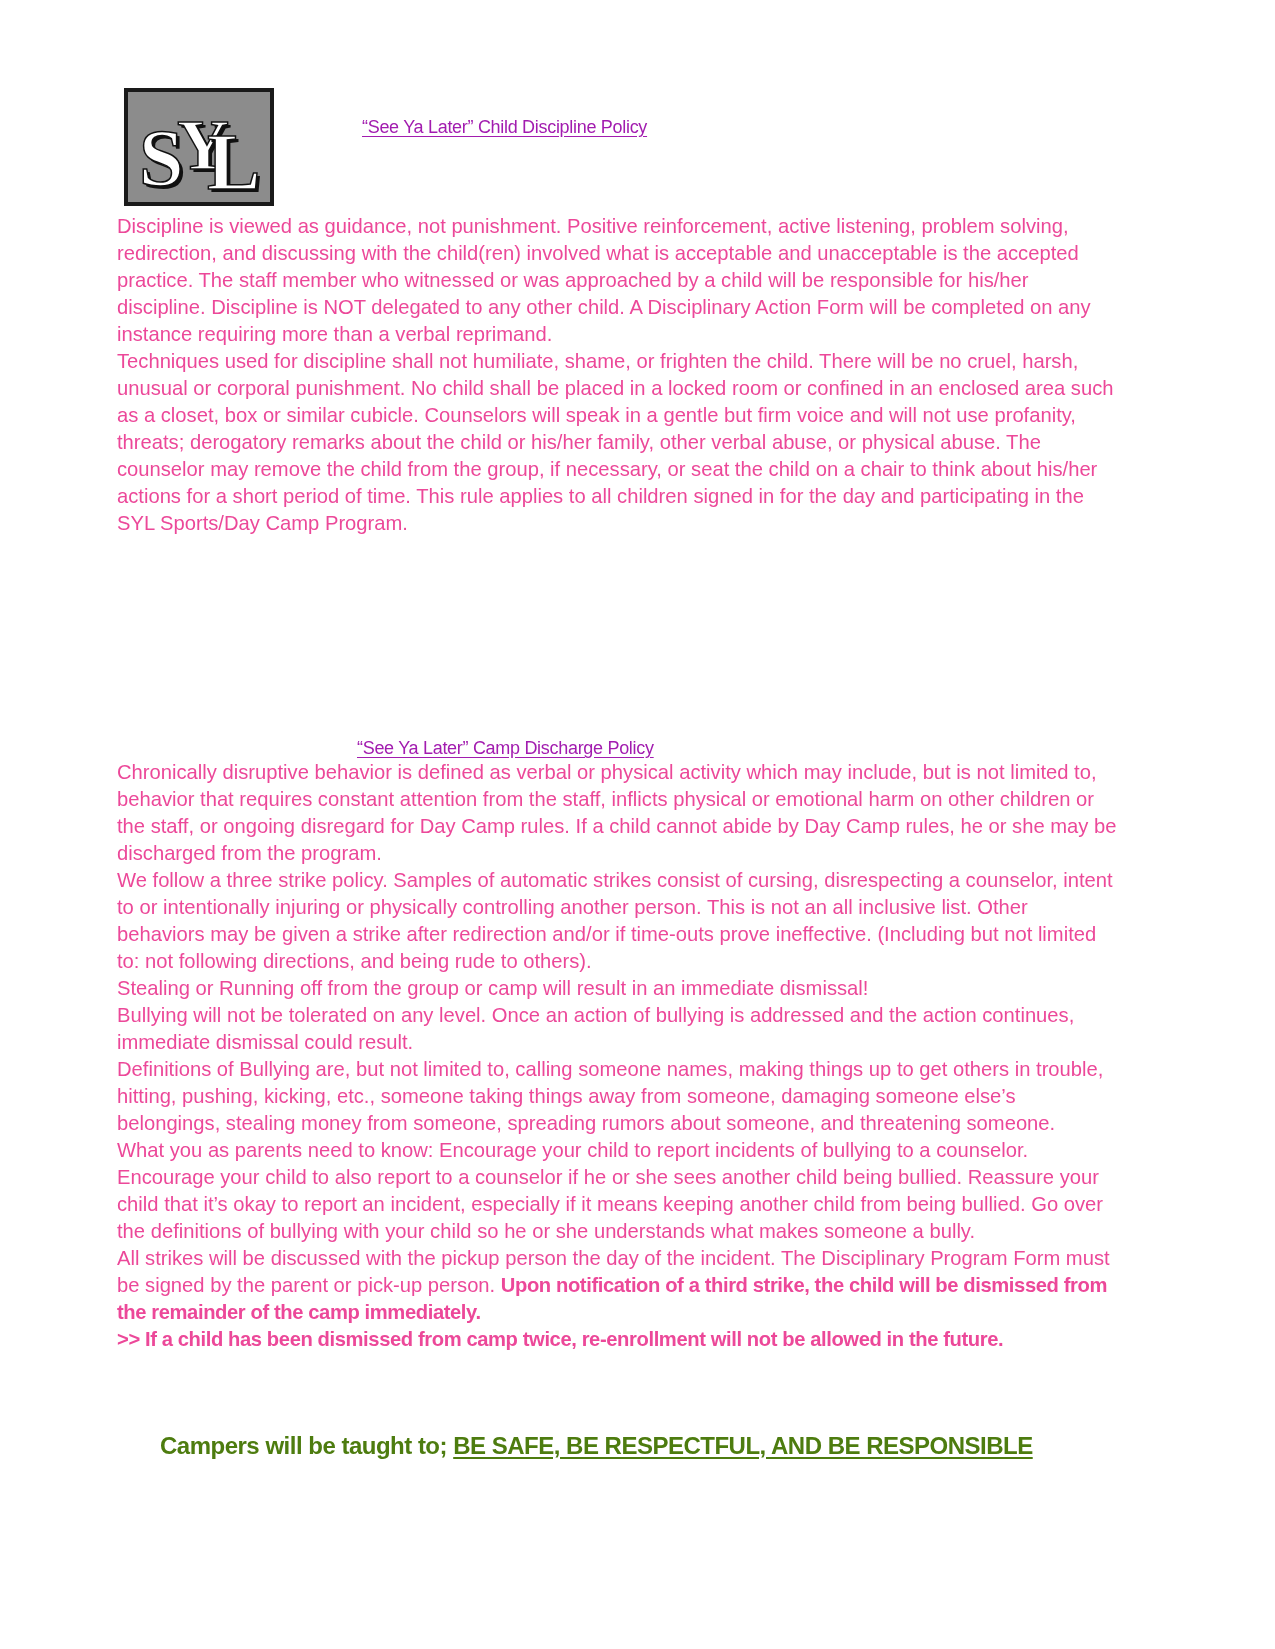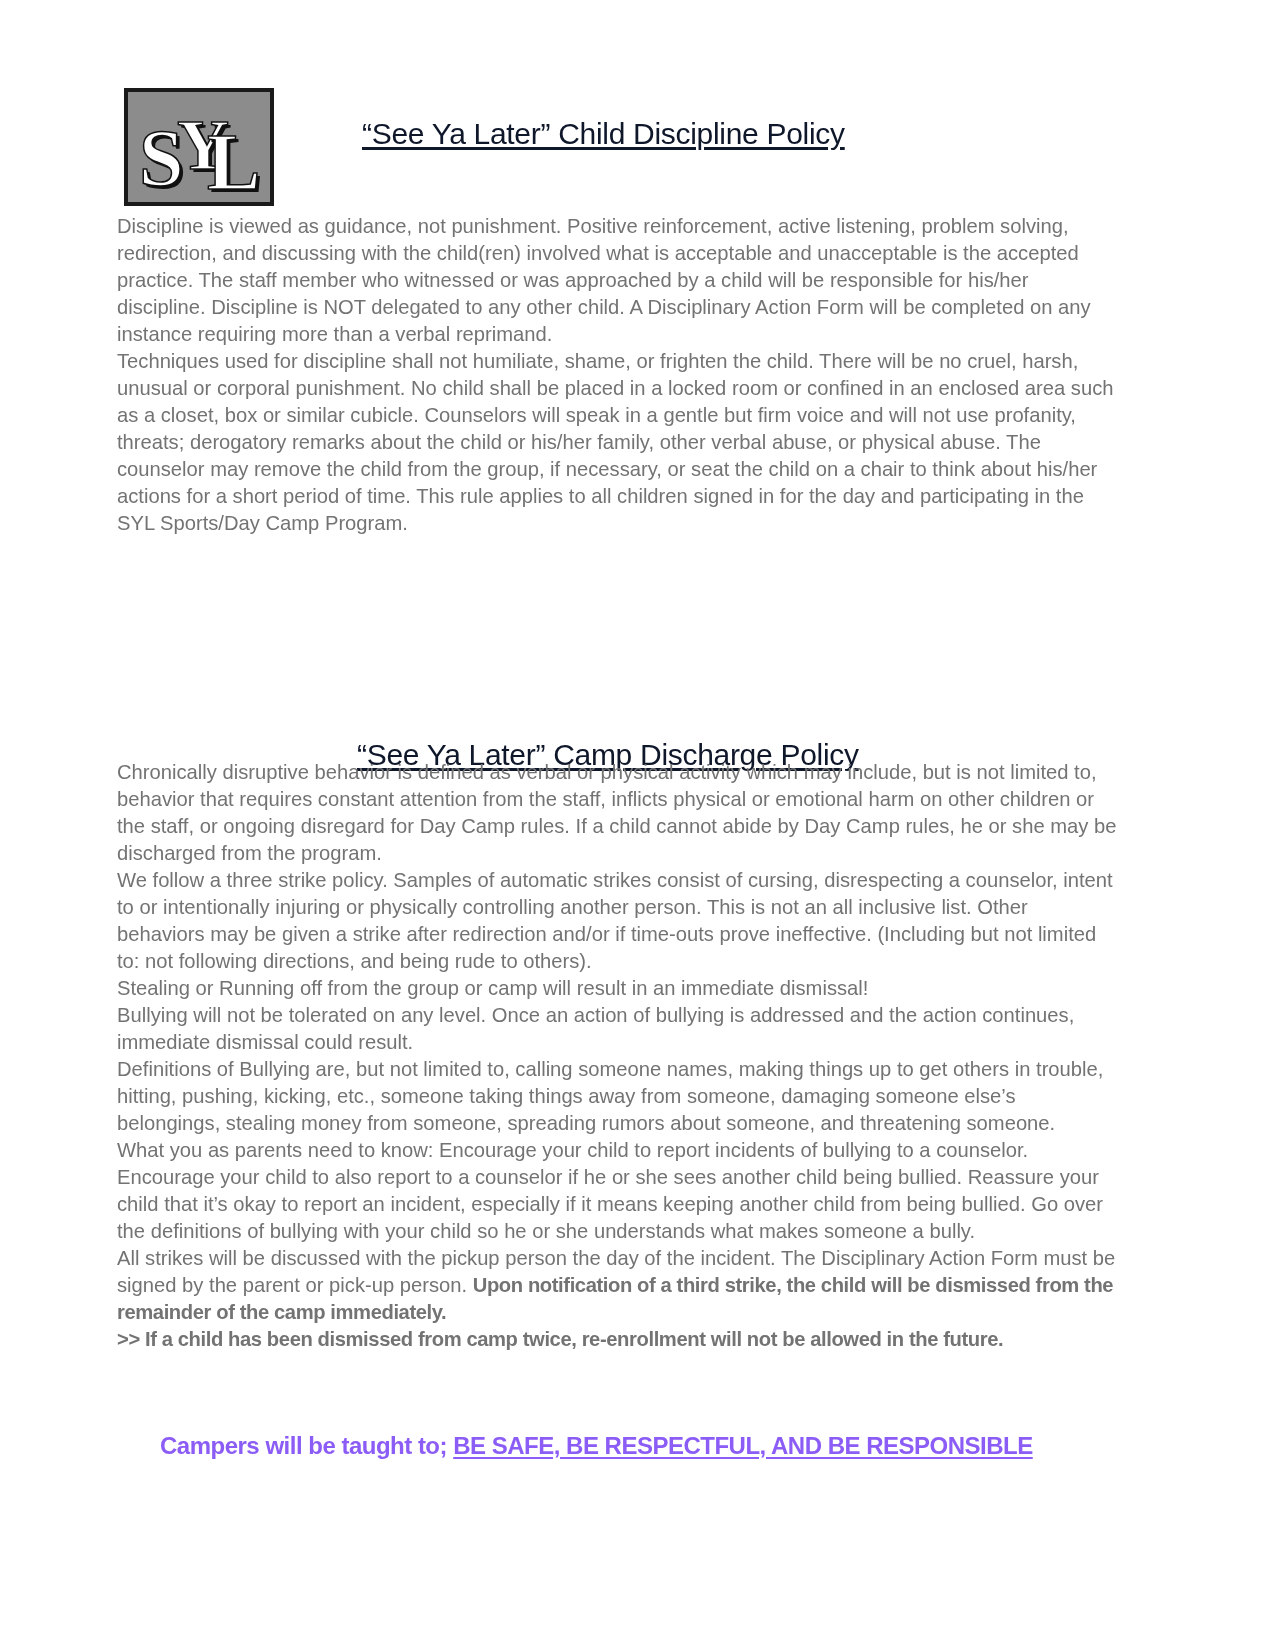--- a/index.html
+++ b/index.html
@@ -33,52 +33,52 @@
       overflow: hidden;
     }
     .logo-inner svg {
       position: absolute;
       left: 0; top: 0;
       width: 100%;
       height: 100%;
     }
     .title {
       position: absolute;
-      font-size: 30px;
+      font-size: 18px;
       text-decoration: underline;
       text-underline-offset: 3px;
       white-space: nowrap;
-      color: #0f172a;
+      color: #a21caf;
       letter-spacing: -0.3px;
       text-align: center;
     }
     .title-1 { left: 362px; top: 117px; }
     .title-2 { left: 357px; top: 690px; margin-top: 48px; }
     .body-text {
       position: absolute;
       left: 117px;
       width: 1000px;
       font-size: 20.2px;
       line-height: 27px;
-      color: #737373;
+      color: #ec4899;
     }
     .body-text p {
       margin: 0;
     }
     .section-1 { top: 213px; }
     .section-2 { top: 759px; }
     .italic { }
     .strong { font-weight: bold; letter-spacing: -0.4px; }
     .slogan {
       position: absolute;
       left: 160px;
       top: 1432px;
       font-size: 24px;
       white-space: nowrap;
-      color: #8b5cf6;
+      color: #4d7c0f;
       font-weight: bold;
       letter-spacing: -0.5px;
       text-align: center;
     }
     .slogan .u {
       text-decoration: underline;
       text-underline-offset: 3px;
     }
   </style>
 </head>
@@ -108,19 +108,19 @@
 
 <div class="title title-2">“See Ya Later” Camp Discharge Policy</div>
 
 <div class="body-text section-2">
   <p>Chronically disruptive behavior is defined as verbal or physical activity which may include, but is not limited to, behavior that requires constant attention from the staff, inflicts physical or emotional harm on other children or the staff, or ongoing disregard for Day Camp rules. If a child cannot abide by Day Camp rules, he or she may be discharged from the program.</p>
   <p>We follow a three strike policy. Samples of automatic strikes consist of cursing, disrespecting a counselor, intent to or intentionally injuring or physically controlling another person. This is not an all inclusive list. Other behaviors may be given a strike after redirection and/or if time-outs prove ineffective. (Including but not limited to: not following directions, and being rude to others).</p>
   <p class="italic">Stealing or Running off from the group or camp will result in an immediate dismissal!</p>
   <p>Bullying will not be tolerated on any level. Once an action of bullying is addressed and the action continues, immediate dismissal could result.</p>
   <p>Definitions of Bullying are, but not limited to, calling someone names, making things up to get others in trouble, hitting, pushing, kicking, etc., someone taking things away from someone, damaging someone else’s belongings, stealing money from someone, spreading rumors about someone, and threatening someone.</p>
   <p>What you as parents need to know: Encourage your child to report incidents of bullying to a counselor. Encourage your child to also report to a counselor if he or she sees another child being bullied. Reassure your child that it’s okay to report an incident, especially if it means keeping another child from being bullied. Go over the definitions of bullying with your child so he or she understands what makes someone a bully.</p>
-  <p><span>All strikes will be discussed with the pickup person the day of the incident. The Disciplinary Action Form must be signed by the parent or pick-up person. </span><span class="strong">Upon notification of a third strike, the child will be dismissed from the remainder of the camp immediately.</span></p>
+  <p><span>All strikes will be discussed with the pickup person the day of the incident. The Disciplinary Program Form must be signed by the parent or pick-up person. </span><span class="strong">Upon notification of a third strike, the child will be dismissed from the remainder of the camp immediately.</span></p>
   <p class="strong">&gt;&gt; If a child has been dismissed from camp twice, re-enrollment will not be allowed in the future.</p>
 </div>
 
 <div class="slogan">
   <span>Campers will be taught to; </span><span class="u">BE SAFE, BE RESPECTFUL, AND BE RESPONSIBLE</span>
 </div>
 
 </body></html>

